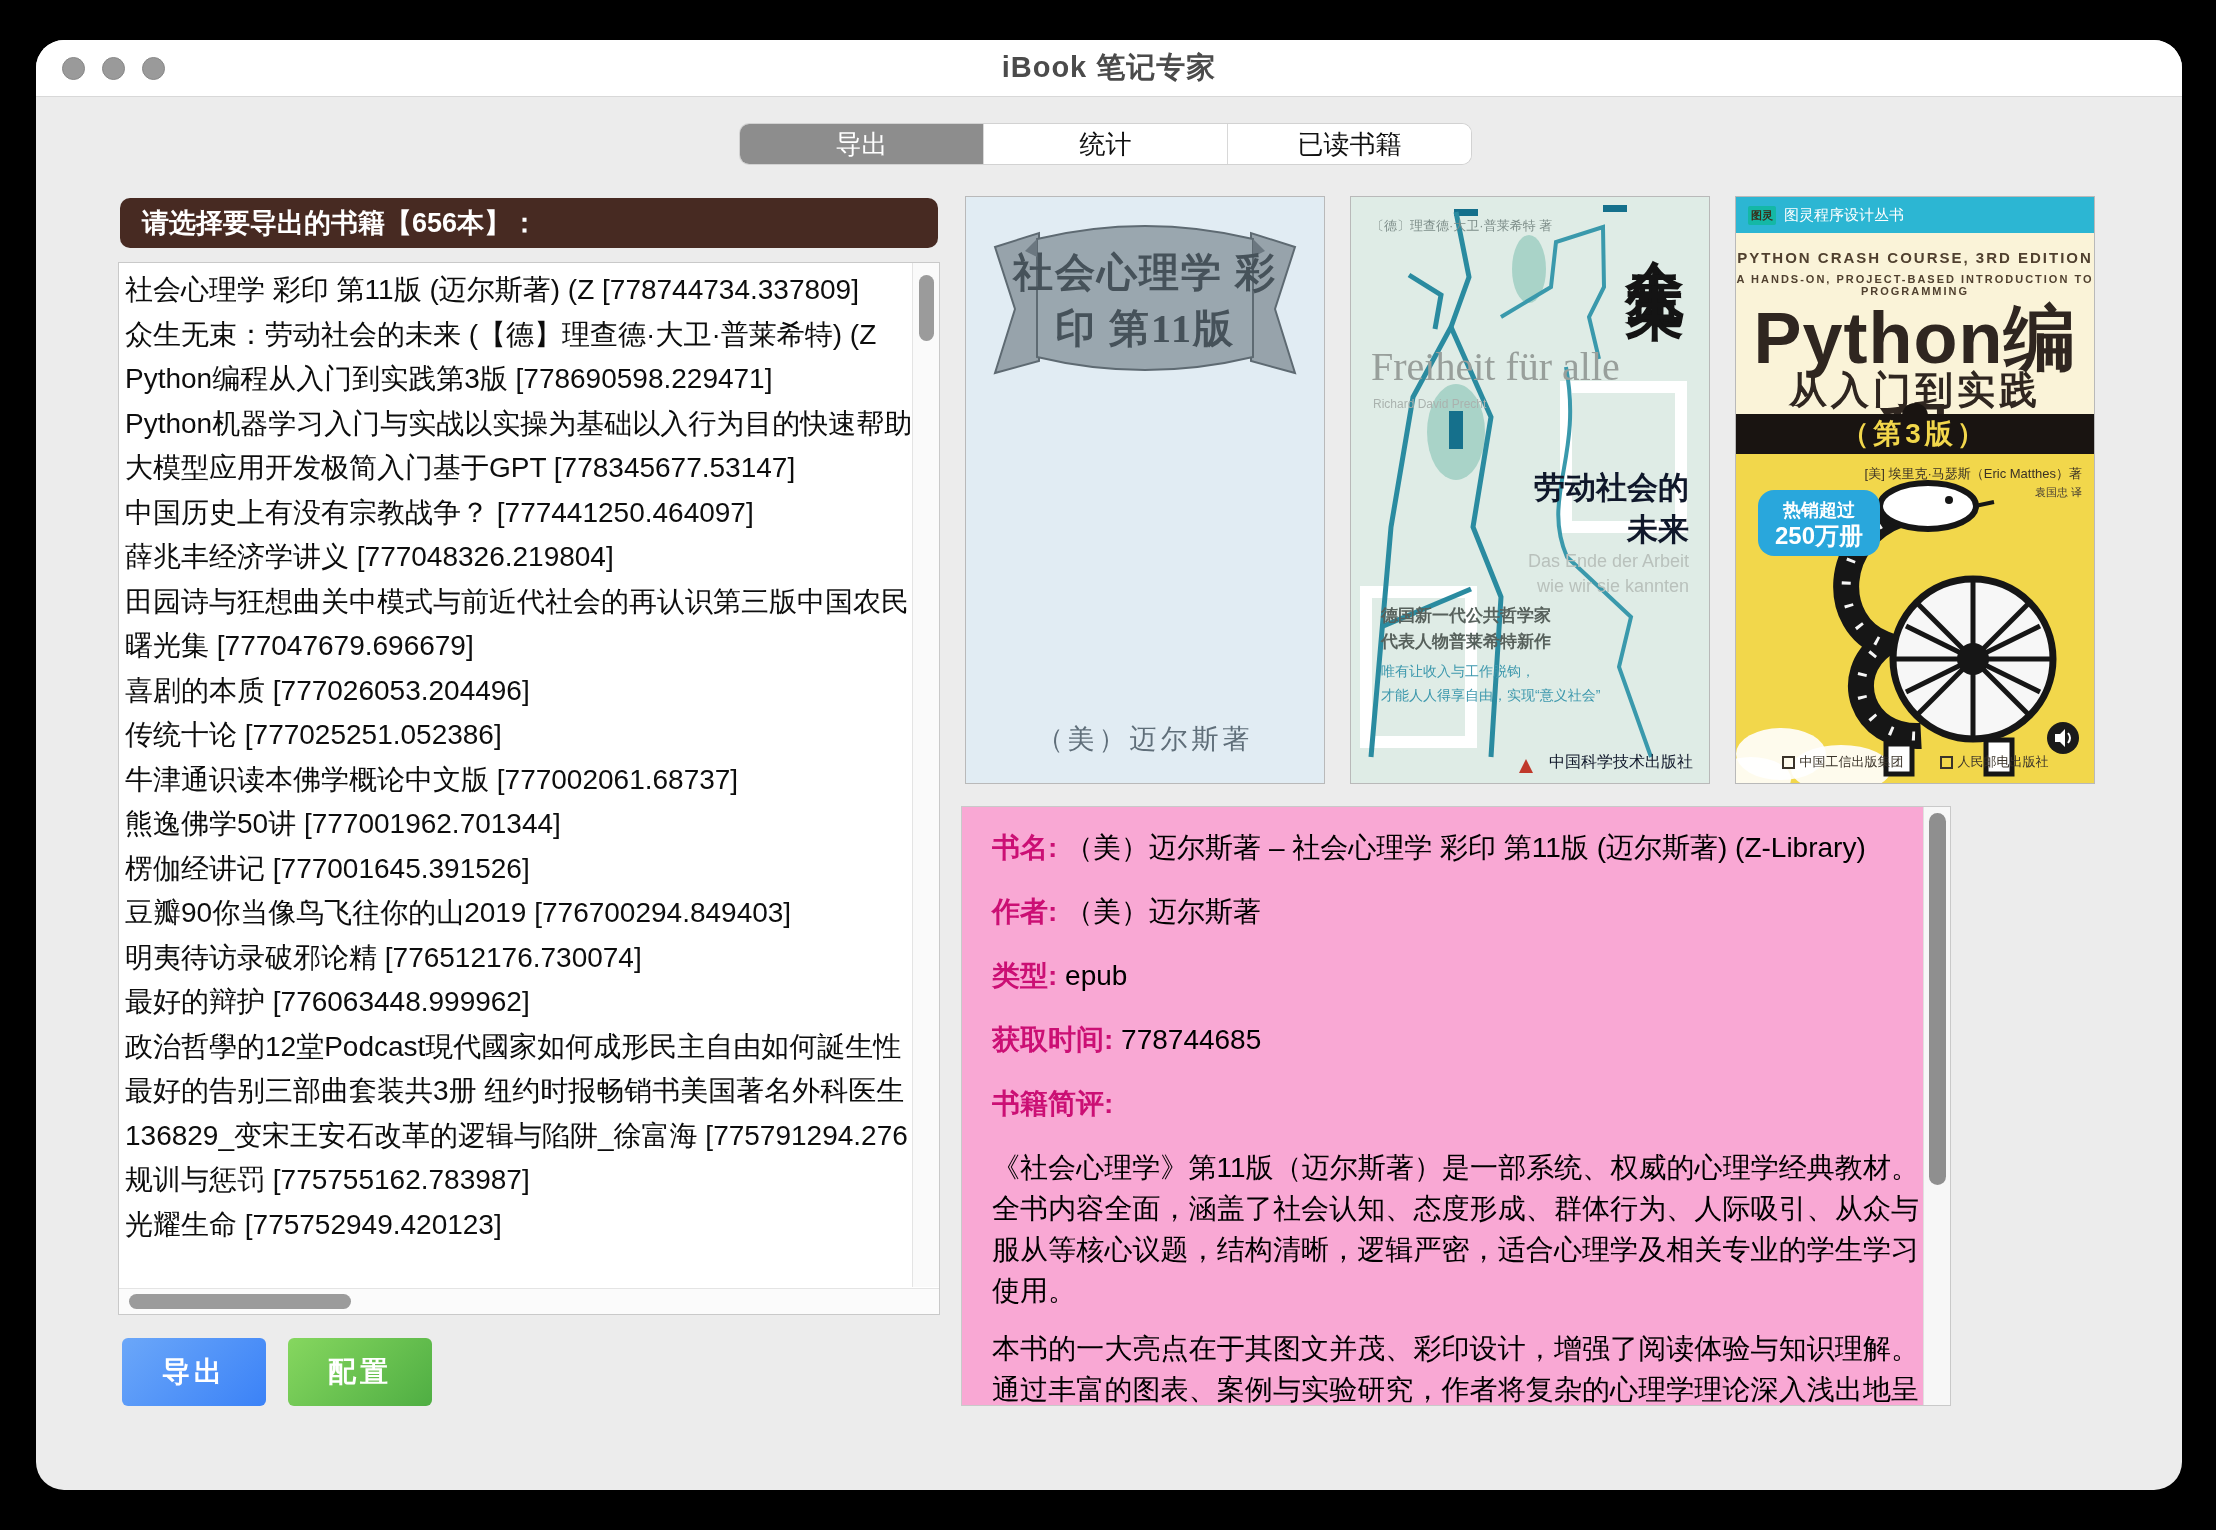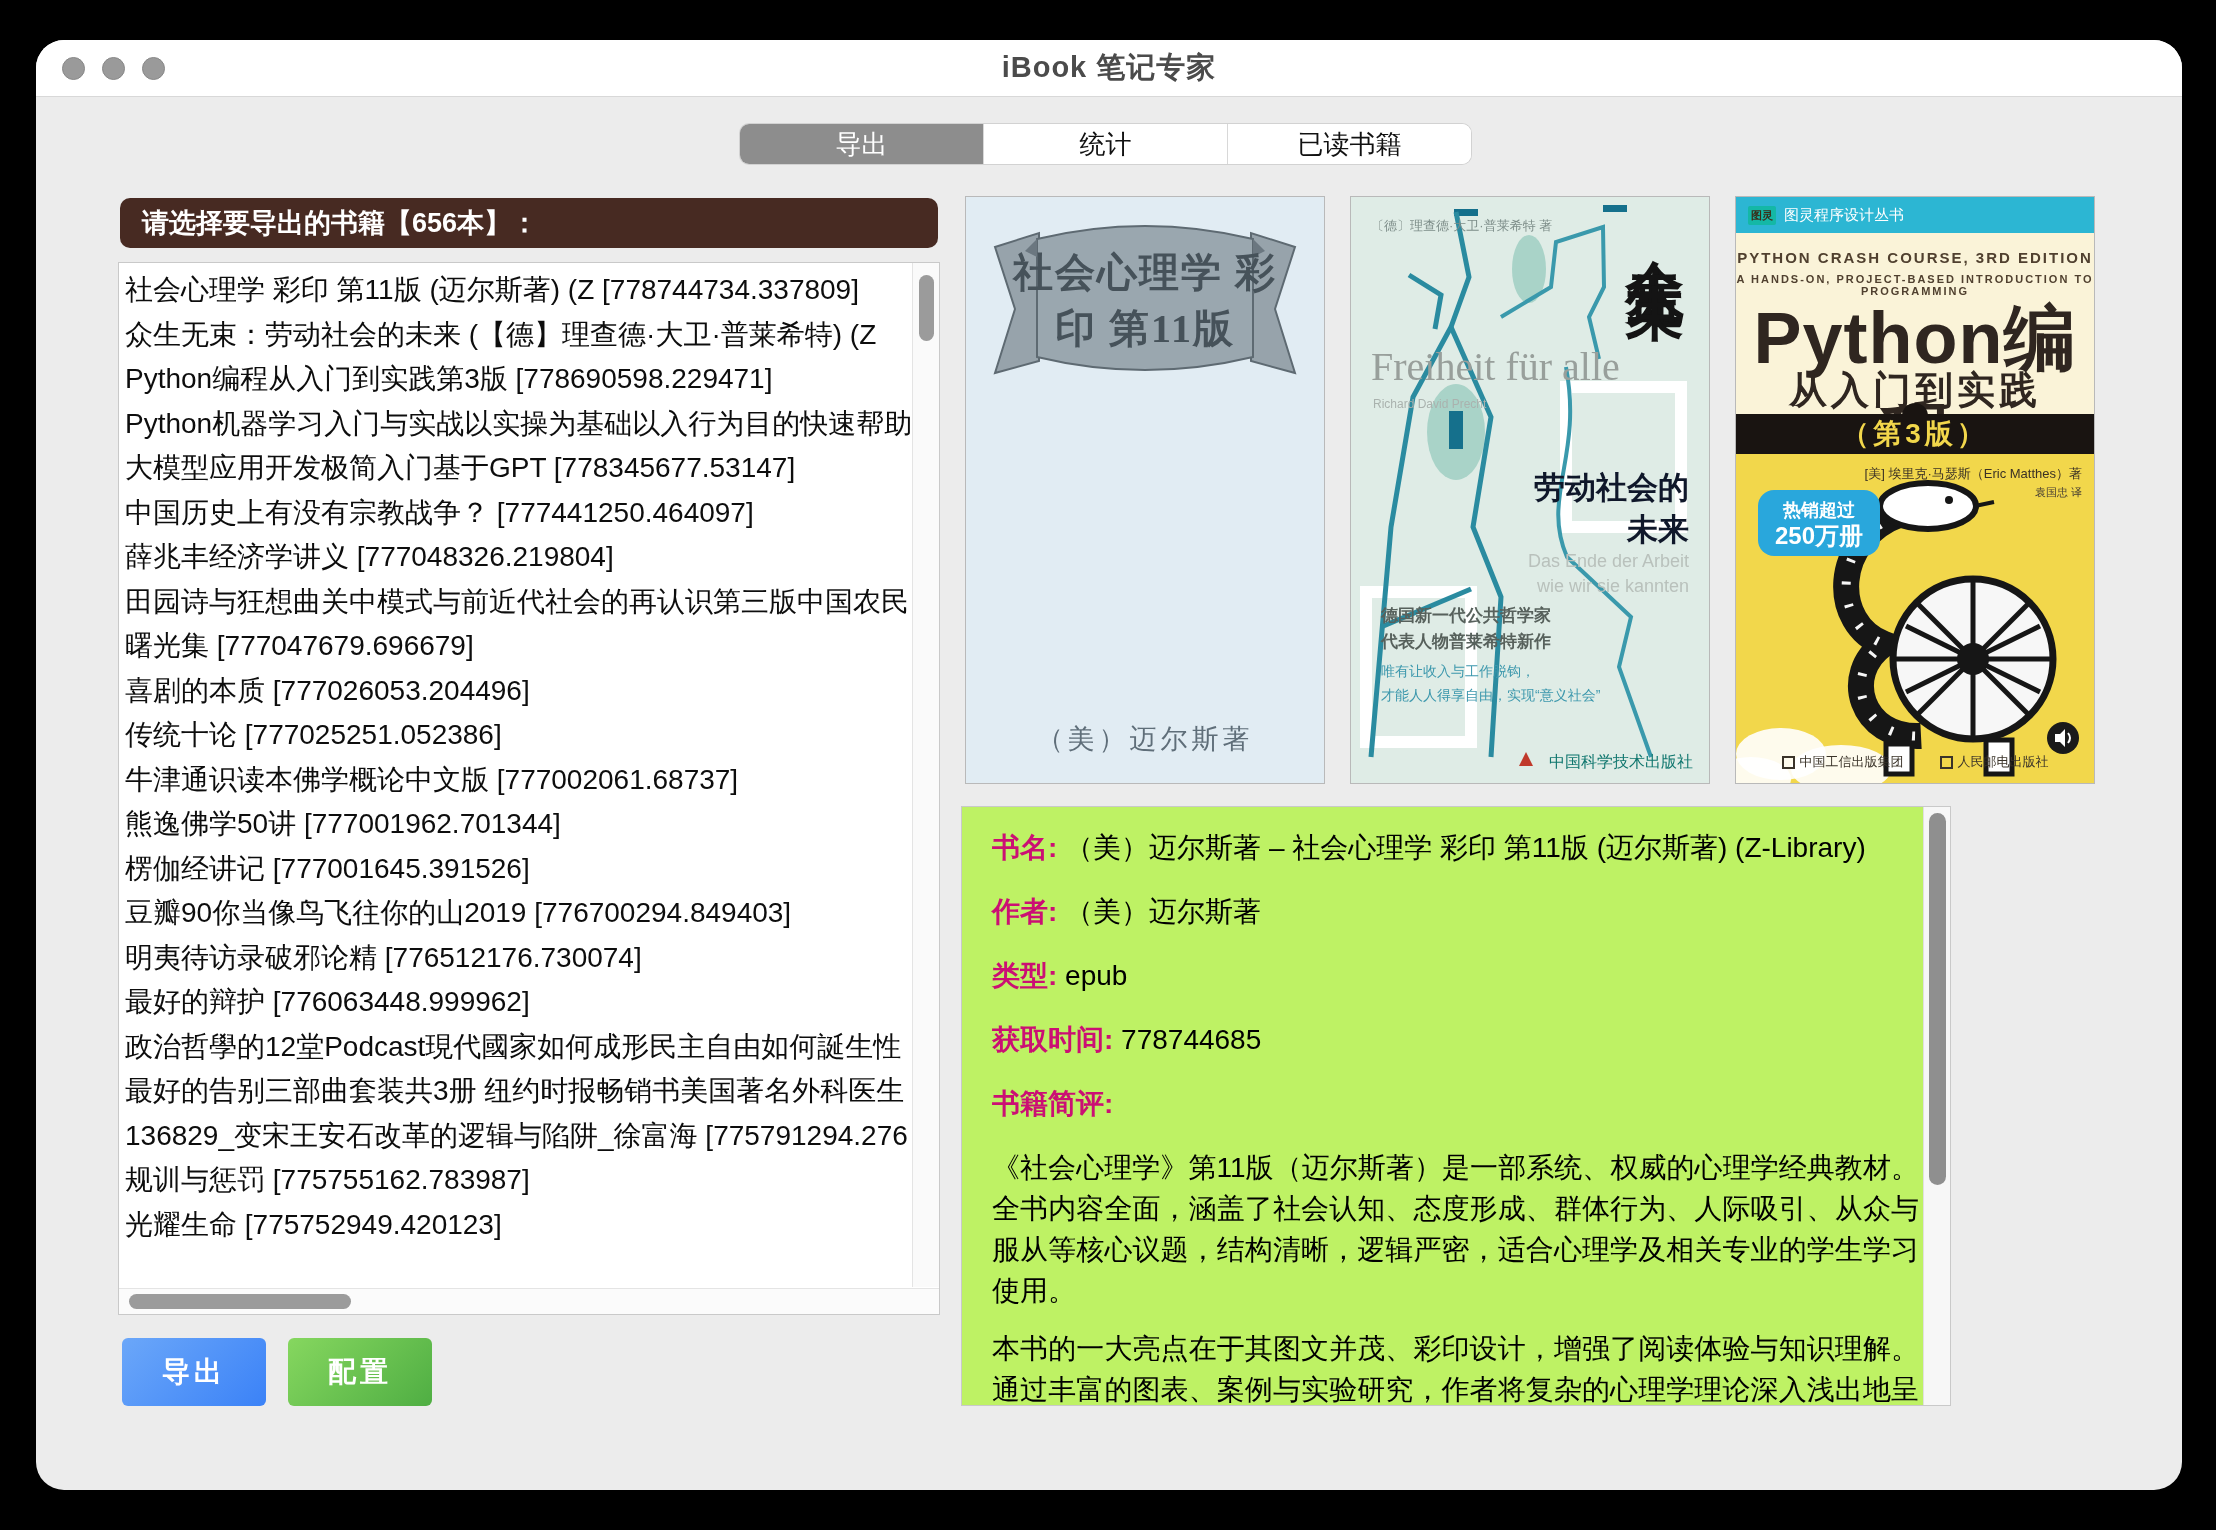--- a/index.html
+++ b/index.html
@@ -56,21 +56,21 @@
   .c2-authorline{position:absolute;left:20px;top:20px;font-size:13px;color:#7d8d89;}
   .c2-detitle{position:absolute;left:20px;top:146px;font-family:"Liberation Serif","DejaVu Serif",serif;
     font-size:40px;color:#989f9b;}
   .c2-deauthor{position:absolute;left:22px;top:200px;font-size:12px;color:#aab2ae;}
   .c2-cntitle{position:absolute;right:16px;top:16px;writing-mode:vertical-rl;
     font-family:"Liberation Serif","DejaVu Serif",serif;font-size:58px;font-weight:900;color:#141414;letter-spacing:8px;}
   .c2-sub{position:absolute;right:20px;top:270px;text-align:right;font-size:31px;font-weight:bold;color:#0f172a;line-height:42px;}
   .c2-desub{position:absolute;right:20px;top:352px;text-align:right;font-size:18px;color:#b9c1bc;line-height:25px;}
   .c2-tags{position:absolute;left:30px;top:406px;font-size:17px;font-weight:bold;color:#57615c;line-height:26px;}
   .c2-teal{position:absolute;left:30px;top:462px;font-size:14px;color:#3d98ad;line-height:24px;}
-  .c2-pub{position:absolute;right:16px;bottom:10px;font-size:16px;color:#0f766e;display:flex;align-items:flex-start;gap:16px;}
+  .c2-pub{position:absolute;right:16px;bottom:10px;font-size:16px;color:#0f172a;display:flex;align-items:flex-end;gap:16px;}
   .c2-publogo{width:14px;height:14px;background:#c0392b;clip-path:polygon(50% 0,100% 100%,0 100%);display:inline-block;}
   
   .c3-band{position:absolute;left:0;top:0;width:100%;height:36px;background:#2cb6d3;display:flex;align-items:center;padding-left:12px;box-sizing:border-box;gap:8px;}
   .c3-logo{background:#14b8a6;color:#3a2e1a;font-size:11px;font-weight:bold;padding:2px 3px;border-radius:2px;}
   .c3-series{color:#fff;font-size:15px;}
   .c3-en{position:absolute;width:100%;text-align:center;color:#50402f;font-weight:bold;letter-spacing:2px;}
   .c3-en1{top:52px;font-size:15px;}
   .c3-en2{top:76px;font-size:11px;}
   .c3-title{position:absolute;top:94px;width:100%;text-align:center;font-size:72px;font-weight:900;color:#2f2620;letter-spacing:1px;}
   .c3-subtitle{position:absolute;top:168px;width:100%;text-align:center;font-size:38px;font-weight:bold;color:#2f2620;letter-spacing:4px;}
@@ -81,21 +81,21 @@
   .c3-author{position:absolute;right:12px;top:10px;font-size:13px;color:#3a3125;text-align:right;line-height:19px;}
   .c3-trans{font-size:11px;color:#4a4133;}
   .c3-badge{position:absolute;left:22px;top:36px;width:122px;height:66px;background:#29a7dc;border-radius:16px;
     color:#fff;font-weight:bold;text-align:center;display:flex;flex-direction:column;justify-content:center;line-height:26px;}
   .c3-badge .b1{font-size:18px;} .c3-badge .b2{font-size:24px;}
   .c3-pubs{position:absolute;bottom:14px;width:100%;display:flex;justify-content:center;gap:36px;font-size:13px;color:#3a3329;}
   .c3-pub{display:flex;align-items:center;gap:5px;}
   .c3-pubicon{width:13px;height:13px;border:2px solid #3a3329;box-sizing:border-box;display:inline-block;}
   .c3-speaker{position:absolute;right:14px;bottom:30px;}
   
-  .detail{position:absolute;left:925px;top:766px;width:990px;height:600px;background:#bef264;
+  .detail{position:absolute;left:925px;top:766px;width:990px;height:600px;background:#f9a8d4;
     border:1px solid #c9c9c9;box-sizing:border-box;}
   .detail-text{position:absolute;left:0;top:0;right:27px;bottom:0;overflow:hidden;padding:20px 4px 0 30px;}
   .field{font-size:28px;line-height:41px;margin-bottom:23px;color:#000;}
   .flabel{color:#cb0f74;font-weight:bold;}
   .review-label{font-size:28px;line-height:41px;margin-bottom:23px;color:#cb0f74;font-weight:bold;}
   .review-para{font-size:28px;line-height:41px;margin-bottom:17px;color:#000;text-align:justify;}
   .detail-vtrack{position:absolute;top:0;right:0;width:26px;height:100%;background:#f7f7f7;border-left:1px solid #e0e0e0;}
   .detail-vthumb{position:absolute;top:6px;right:4px;width:17px;height:372px;border-radius:9px;background:#8f8f8f;}
 </style>
 </head>

